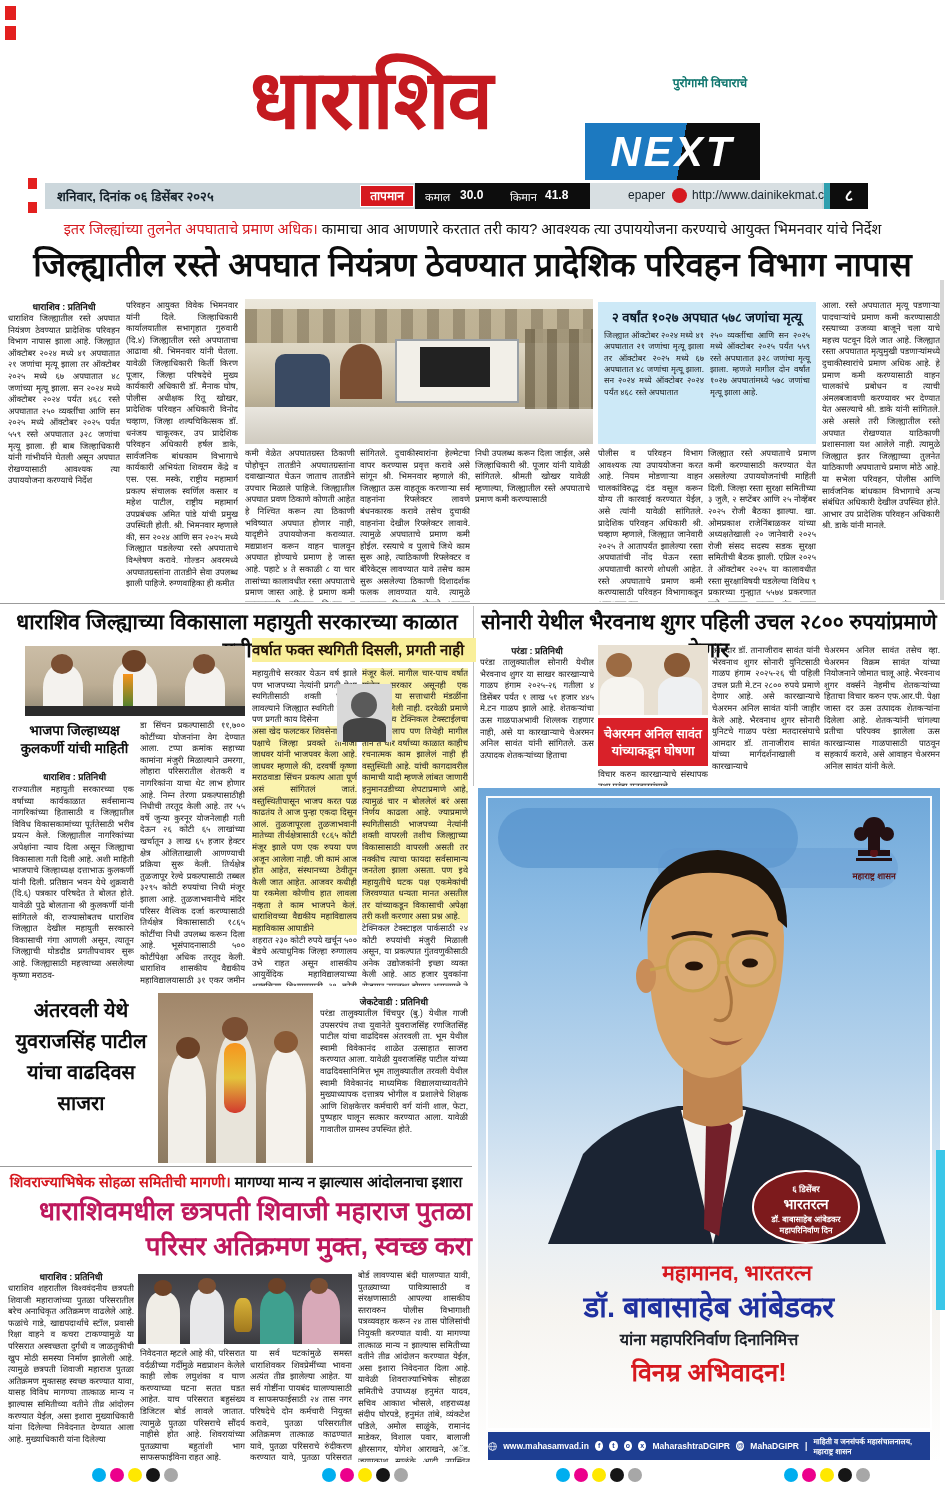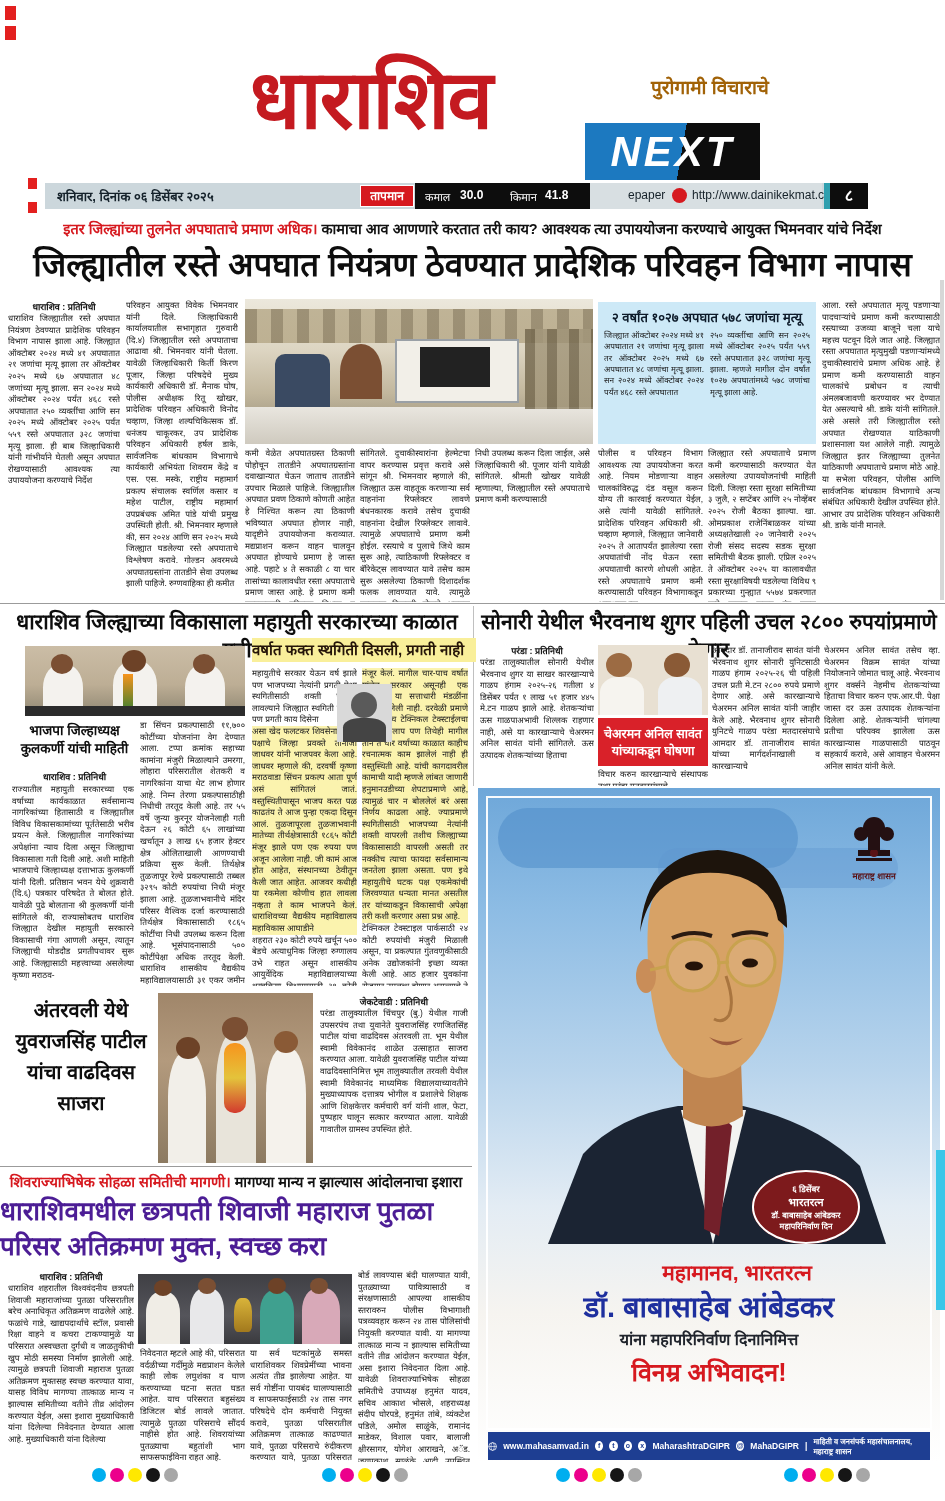--- a/index.html
+++ b/index.html
@@ -20,21 +20,21 @@
 </head>
 <body>
 
 <div class="redmark" style="left:5px;top:6px;width:11px;height:14px;"></div>
 <div class="redmark" style="left:5px;top:26px;width:11px;height:14px;"></div>
 <div class="redmark" style="left:28px;top:178px;width:9px;height:11px;"></div>
 <div class="redmark" style="left:28px;top:202px;width:9px;height:11px;"></div>
 
 <div class="abs" style="left:0;top:60px;width:945px;height:125px;">
   <div class="abs" style="left:250px;top:-5px;width:320px;height:120px;font-size:82px;font-weight:800;color:#c41a20;letter-spacing:-2px;line-height:1.1;">धाराशिव</div>
-  <div class="abs" style="left:635px;top:14px;width:150px;text-align:center;font-size:19px;font-weight:bold;color:#a16207;">पुरोगामी विचाराचे</div>
+  <div class="abs" style="left:635px;top:14px;width:150px;text-align:center;font-size:12px;font-weight:bold;color:#0f766e;">पुरोगामी विचाराचे</div>
   <div class="abs" style="left:585px;top:63px;width:175px;height:57px;background:linear-gradient(100deg,#1c79c0 0 55%,#0d0d0d 55%);color:#fff;font-weight:800;font-style:italic;font-size:42px;text-align:center;line-height:57px;letter-spacing:3px;">NEXT</div>
 </div>
 
 <div class="abs" style="left:45px;top:183px;width:823px;height:26px;background:#ccd7dc;">
   <div class="abs" style="left:12px;top:4px;width:320px;font-size:13px;font-weight:bold;color:#15222b;">शनिवार, दिनांक ०६ डिसेंबर २०२५</div>
   <div class="abs" style="left:315px;top:2px;width:52px;height:20px;background:#d6191f;color:#fff;font-weight:bold;font-size:12px;text-align:center;line-height:20px;border:1px solid #fff;">तापमान</div>
   <div class="abs" style="left:370px;top:0;width:175px;height:26px;background:#0d0d0d;color:#fff;font-size:11px;">
     <span style="position:absolute;left:10px;top:6px;">कमाल</span>
     <span style="position:absolute;left:45px;top:5px;font-weight:bold;font-size:12px;">30.0</span>
     <span style="position:absolute;left:95px;top:6px;">किमान</span>
@@ -44,21 +44,21 @@
     <span style="position:absolute;left:38px;top:5px;font-size:12px;color:#16222a;">epaper</span>
     <span style="position:absolute;left:82px;top:5px;width:15px;height:15px;border-radius:50%;background:#d6191f;"></span>
     <span style="position:absolute;left:102px;top:5px;font-size:12px;color:#16222a;">http://www.dainikekmat.com</span>
   </div>
   <div class="abs" style="left:779px;top:0;width:6px;height:26px;background:#2f9fae;"></div>
   <div class="abs" style="left:785px;top:0;width:38px;height:26px;background:#0d0d0d;color:#fff;font-size:16px;font-weight:bold;text-align:center;line-height:25px;">
     <span>८</span>
   </div>
 </div>
 
-<div class="abs" style="left:0;top:218px;width:945px;text-align:center;font-size:14.5px;font-weight:bold;">
+<div class="abs" style="left:0;top:218px;width:945px;text-align:center;font-size:14.5px;font-weight:normal;">
   <span style="color:#d6191f;">इतर जिल्ह्यांच्या तुलनेत अपघाताचे प्रमाण अधिक।</span>
   <span style="color:#111;">कामाचा आव आणणारे करतात तरी काय? आवश्यक त्या उपाययोजना करण्याचे आयुक्त भिमनवार यांचे निर्देश</span>
 </div>
 <div class="abs" style="left:0;top:244px;width:945px;text-align:center;font-size:33px;font-weight:800;color:#0d0d0d;line-height:1.3;">जिल्ह्यातील रस्ते अपघात नियंत्रण ठेवण्यात प्रादेशिक परिवहन विभाग नापास</div>
 
 <div class="abs col" style="left:8px;top:300px;width:112px;height:302px;">
   <div class="byline">धाराशिव : प्रतिनिधी</div>
   <div class="bodytext">धाराशिव जिल्ह्यातील रस्ते अपघात नियंत्रण ठेवण्यात प्रादेशिक परिवहन विभाग नापास झाला आहे. जिल्ह्यात ऑक्टोबर २०२४ मध्ये ४१ अपघातात २१ जणांचा मृत्यू झाला तर ऑक्टोबर २०२५ मध्ये ६७ अपघातात ४८ जणांच्या मृत्यू झाला. सन २०२४ मध्ये ऑक्टोबर २०२४ पर्यंत ४६८ रस्ते अपघातात २५० व्यक्तींचा आणि सन २०२५ मध्ये ऑक्टोबर २०२५ पर्यंत ५५९ रस्ते अपघातात ३२८ जणांचा मृत्यू झाला. ही बाब जिल्हाधिकारी यांनी गांभीर्याने घेतली असून अपघात रोखण्यासाठी आवश्यक त्या उपाययोजना करण्याचे निर्देश</div>
 </div>
 <div class="abs col bodytext" style="left:126px;top:300px;width:112px;height:302px;">परिवहन आयुक्त विवेक भिमनवार यांनी दिले. जिल्हाधिकारी कार्यालयातील सभागृहात गुरुवारी (दि.४) जिल्ह्यातील रस्ते अपघाताचा आढावा श्री. भिमनवार यांनी घेतला. यावेळी जिल्हाधिकारी किर्ती किरण पूजार, जिल्हा परिषदेचे मुख्य कार्यकारी अधिकारी डॉ. मैनाक घोष, पोलीस अधीक्षक रितू खोखर, प्रादेशिक परिवहन अधिकारी विनोद चव्हाण, जिल्हा शल्यचिकित्सक डॉ. धनंजय चाकूरकर, उप प्रादेशिक परिवहन अधिकारी हर्षल डाके, सार्वजनिक बांधकाम विभागाचे कार्यकारी अभियंता शिवराम केंद्रे व एस. एस. मस्के, राष्ट्रीय महामार्ग प्रकल्प संचालक स्वर्णिल कसार व महेश पाटील, राष्ट्रीय महामार्ग उपप्रबंधक अमित पांडे यांची प्रमुख उपस्थिती होती. श्री. भिमनवार म्हणाले की, सन २०२४ आणि सन २०२५ मध्ये जिल्ह्यात घडलेल्या रस्ते अपघाताचे विश्लेषण करावे. गोल्डन अवरमध्ये अपघातग्रस्तांना तातडीने सेवा उपलब्ध झाली पाहिजे. रुग्णवाहिका ही कमीत</div>
@@ -179,21 +179,21 @@
     <path d="M229,139 L241,138" stroke="#c8a24e" stroke-width="3"></path>
     <path d="M180,142 L162,146" stroke="#c8a24e" stroke-width="3"></path>
     <ellipse cx="206" cy="142" rx="9" ry="4.5" fill="#241309"></ellipse>
     <ellipse cx="262" cy="139" rx="8" ry="4.5" fill="#241309"></ellipse>
     <path d="M238,152 q9,26 3,39 q-6,9 -15,4" stroke="#a9753f" stroke-width="3" fill="none"></path>
     <path d="M221,213 q17,9 34,1 q-17,15 -34,-1 Z" fill="#9c5a3c"></path>
   </svg>
 
   <div class="abs" style="left:274px;top:382px;width:108px;height:74px;background:#7d1a1c;border-radius:50%;box-shadow:inset 0 0 0 2px #fff, inset 0 0 0 4px #7d1a1c;color:#fff;text-align:center;">
     <div style="font-size:8.5px;font-weight:bold;margin-top:13px;">६ डिसेंबर</div>
-    <div style="font-size:11px;font-weight:bold;">भारतरत्न</div>
+    <div style="font-size:14px;font-weight:bold;">भारतरत्न</div>
     <div style="font-size:8px;font-weight:bold;">डॉ. बाबासाहेब आंबेडकर</div>
     <div style="font-size:8px;font-weight:bold;">महापरिनिर्वाण दिन</div>
   </div>
 
   <div class="abs" style="left:0;top:470px;width:462px;text-align:center;font-size:21px;font-weight:800;color:#d6191f;margin-left:28px;">महामानव, भारतरत्न</div>
   <div class="abs" style="left:0;top:498px;width:462px;text-align:center;font-size:29px;font-weight:800;color:#1e2f9e;">डॉ. बाबासाहेब आंबेडकर</div>
   <div class="abs" style="left:0;top:540px;width:462px;text-align:center;font-size:16px;font-weight:800;color:#20242c;">यांना महापरिनिर्वाण दिनानिमित्त</div>
   <div class="abs" style="left:0;top:566px;width:462px;text-align:center;font-size:25px;font-weight:800;color:#d6191f;">विनम्र अभिवादन!</div>
 
   <div class="abs" style="left:10px;top:644px;width:442px;height:28px;background:#1e3e92;color:#fff;display:flex;align-items:center;justify-content:center;gap:6px;font-size:8.5px;font-weight:bold;">
@@ -229,21 +229,21 @@
   <div class="byline">जेकटेवाडी : प्रतिनिधी</div>
   <div class="bodytext">परंडा तालुक्यातील चिंचपुर (बु.) येथील गाजी उपसरपंच तथा युवानेते युवराजसिंह रणजितसिंह पाटील यांचा वाढदिवस अंतरवली ता. भूम येथील स्वामी विवेकानंद शाळेत उत्साहात साजरा करण्यात आला. यावेळी युवराजसिंह पाटील यांच्या वाढदिवसानिमित्त भूम तालुक्यातील तरवली येथील स्वामी विवेकानंद माध्यमिक विद्यालयाच्यावतीने मुख्याध्यापक दत्तात्रय भोगील व प्रशालेचे शिक्षक आणि शिक्षकेत्तर कर्मचारी वर्ग यांनी शाल, फेटा, पुष्पहार घालून सत्कार करण्यात आला. यावेळी गावातील ग्रामस्थ उपस्थित होते.</div>
 </div>
 
 <div class="h-rule" style="left:0;top:1166px;width:472px;"></div>
 
 <div class="abs" style="left:0;top:1171px;width:472px;text-align:center;font-size:14.5px;font-weight:bold;">
   <span style="color:#d6191f;">शिवराज्याभिषेक सोहळा समितीची मागणी।</span>
   <span style="color:#111;">मागण्या मान्य न झाल्यास आंदोलनाचा इशारा</span>
 </div>
-<div class="abs" style="left:0;top:1194px;width:472px;text-align:left;font-size:26px;font-weight:800;color:#4c1d95;line-height:1.35;">धाराशिवमधील छत्रपती शिवाजी महाराज पुतळा परिसर अतिक्रमण मुक्त, स्वच्छ करा</div>
+<div class="abs" style="left:0;top:1194px;width:472px;text-align:right;font-size:26px;font-weight:800;color:#be185d;line-height:1.35;">धाराशिवमधील छत्रपती शिवाजी महाराज पुतळा परिसर अतिक्रमण मुक्त, स्वच्छ करा</div>
 
 <div class="abs col" style="left:8px;top:1270px;width:126px;height:192px;">
   <div class="byline">धाराशिव : प्रतिनिधी</div>
   <div class="bodytext">धाराशिव शहरातील विश्ववंदनीय छत्रपती शिवाजी महाराजांच्या पुतळा परिसरातील बरेच अनाधिकृत अतिक्रमण वाढलेले आहे. फळांचे गाडे, खाद्यपदार्थांचे स्टॉल, प्रवासी रिक्षा वाहने व कचरा टाकण्यामुळे या परिसरात अस्वच्छता दुर्गंधी व जाळतुकीची खुप मोठी समस्या निर्माण झालेली आहे. त्यामुळे छत्रपती शिवाजी महाराज पुतळा अतिक्रमण मुक्तसह स्वच्छ करण्यात यावा, यासह विविध मागण्या तात्काळ मान्य न झाल्यास समितीच्या वतीने तीव्र आंदोलन करण्यात येईल, असा इशारा मुख्याधिकारी यांना दिलेल्या निवेदनात देण्यात आला आहे. मुख्याधिकारी यांना दिलेल्या</div>
 </div>
 <div class="photo" style="left:138px;top:1274px;width:214px;height:70px;background:linear-gradient(180deg,#3f3f44 0%,#55555b 60%,#3a3a3e 100%);">
   <div class="abs" style="left:8px;top:18px;width:34px;height:52px;background:#f0ede6;border-radius:40% 40% 0 0;"></div>
   <div class="abs" style="left:52px;top:14px;width:34px;height:56px;background:#e8e8ea;border-radius:40% 40% 0 0;"></div>
   <div class="abs" style="left:96px;top:24px;width:18px;height:34px;background:linear-gradient(180deg,#d9b43a,#a2791d);border-radius:40% 40% 20% 20%;"></div>
   <div class="abs" style="left:122px;top:16px;width:34px;height:54px;background:#3fa08f;border-radius:40% 40% 0 0;"></div>

